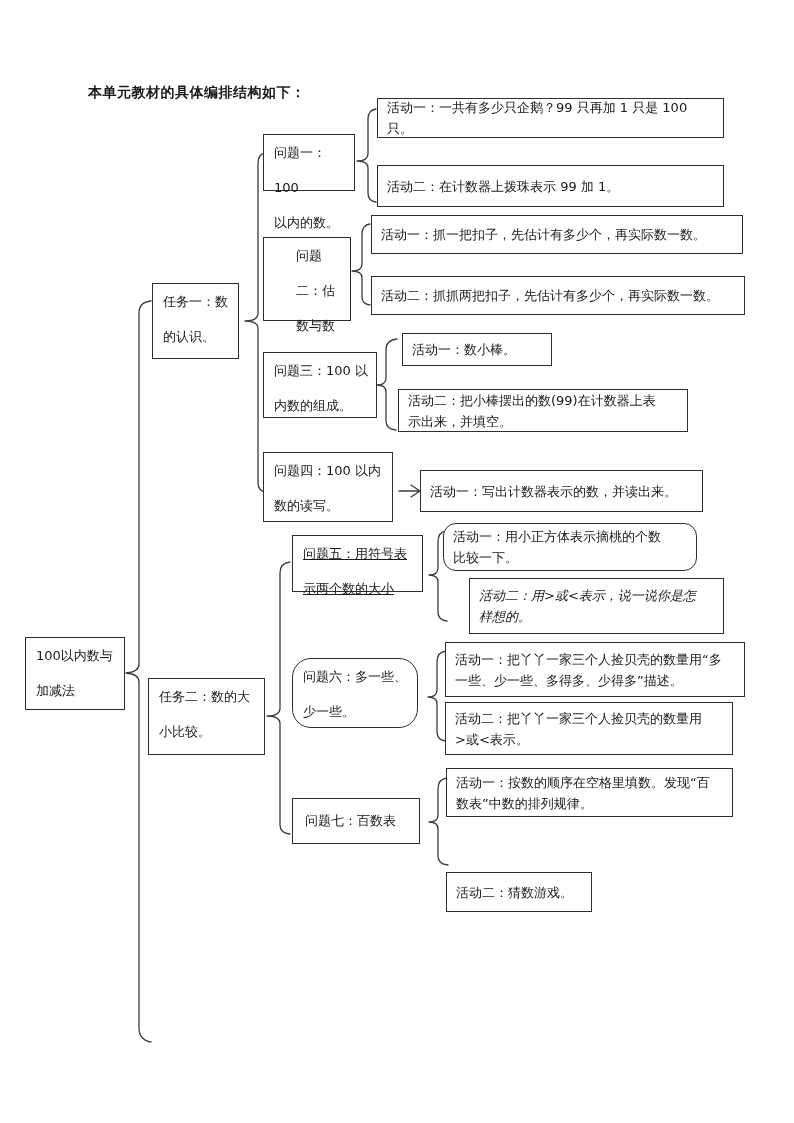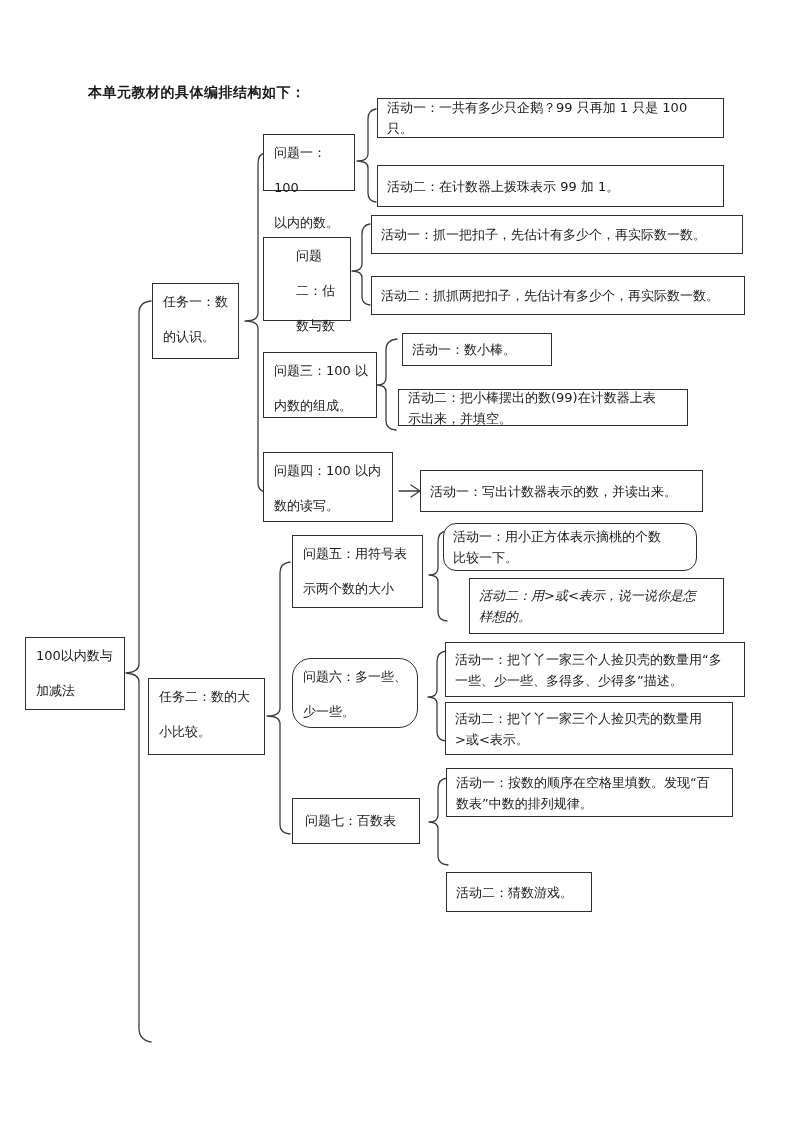--- a/index.html
+++ b/index.html
@@ -46,29 +46,29 @@
   .single { display: flex; align-items: center; padding: 0 6px 0 12px; }
   .act { display: flex; align-items: center; line-height: 21px; padding: 2px 8px 2px 9px; }
 
   #n-root { left: 25px;  top: 637px; width: 100px; height: 73px; }
   #n-t1   { left: 152px; top: 283px; width: 87px;  height: 76px; }
   #n-t2   { left: 148px; top: 678px; width: 117px; height: 77px; }
   #n-p1   { left: 263px; top: 128px; width: 92px;  height: 57px; margin-top: 6px; }
   #n-p2   { left: 263px; top: 237px; width: 88px;  height: 84px; padding-left: 32px; }
   #n-p3   { left: 263px; top: 352px; width: 114px; height: 66px; }
   #n-p4   { left: 263px; top: 452px; width: 130px; height: 70px; }
-  #n-p5   { left: 292px; top: 535px; width: 131px; height: 73px; }
+  #n-p5   { left: 292px; top: 535px; width: 131px; height: 57px; text-decoration: underline; }
   #n-p6   { left: 292px; top: 658px; width: 126px; height: 70px; border-radius: 19px; }
   #n-p7   { left: 292px; top: 798px; width: 128px; height: 46px; }
   #n-a1-1 { left: 377px; top: 98px;  width: 347px; height: 40px; }
   #n-a1-2 { left: 377px; top: 165px; width: 347px; height: 42px; }
   #n-a2-1 { left: 371px; top: 215px; width: 372px; height: 39px; }
   #n-a2-2 { left: 371px; top: 276px; width: 374px; height: 39px; }
   #n-a3-1 { left: 402px; top: 333px; width: 150px; height: 33px; }
-  #n-a3-2 { left: 398px; top: 389px; width: 290px; height: 37px; }
+  #n-a3-2 { left: 398px; top: 389px; width: 290px; height: 43px; }
   #n-a4-1 { left: 420px; top: 470px; width: 283px; height: 42px; }
   #n-a5-1 { left: 443px; top: 523px; width: 254px; height: 48px; border-radius: 13px; }
   #n-a5-2 { left: 469px; top: 578px; width: 255px; height: 56px; font-style: italic; }
   #n-a6-1 { left: 445px; top: 642px; width: 300px; height: 55px; }
   #n-a6-2 { left: 445px; top: 702px; width: 288px; height: 53px; }
   #n-a7-1 { left: 446px; top: 768px; width: 287px; height: 49px; }
   #n-a7-2 { left: 446px; top: 872px; width: 146px; height: 40px; }
 </style>
 </head>
 <body>

